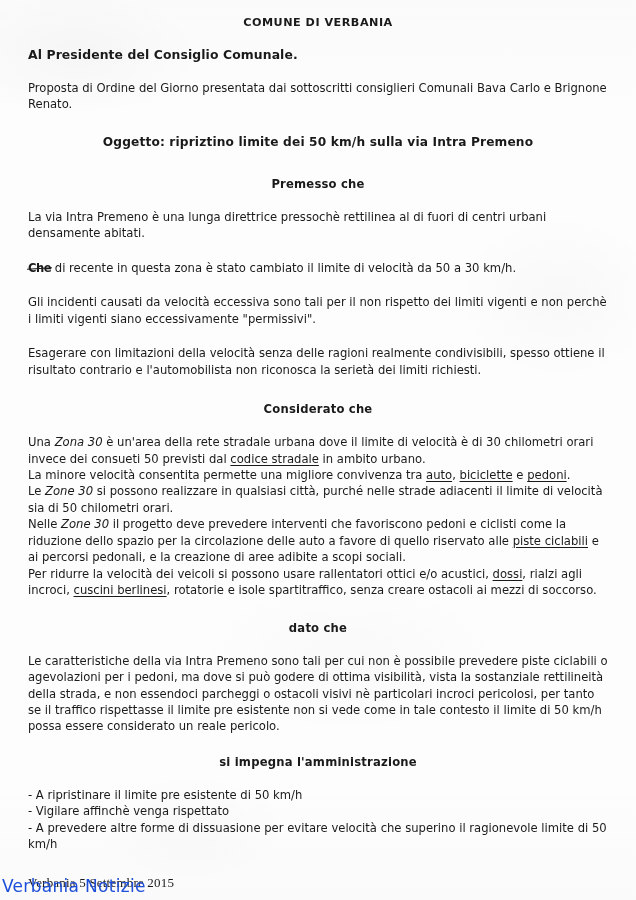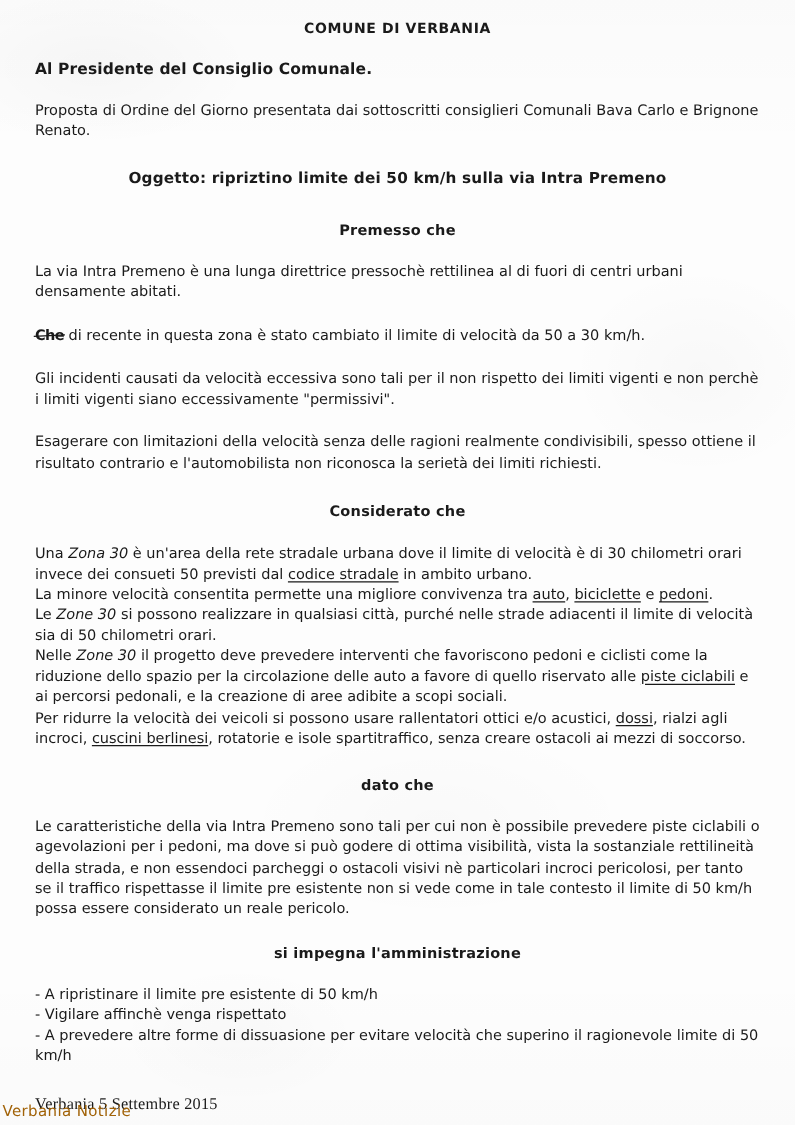--- a/index.html
+++ b/index.html
@@ -105,22 +105,22 @@
     margin-top: 22px;
     letter-spacing: 0.2px;
   }
 
   
   .watermark {
     position: absolute;
     left: 2px;
     bottom: 4px;
     font-family: "DejaVu Sans", sans-serif;
-    font-size: 12px;
-    color: #a16207;
+    font-size: 17px;
+    color: #1d4ed8;
     letter-spacing: 0.3px;
     z-index: 6;
     margin-top: 29px;
   }
 </style>
 </head>
 <body>
 
 <div class="page">
   <div class="scan-noise"></div>

